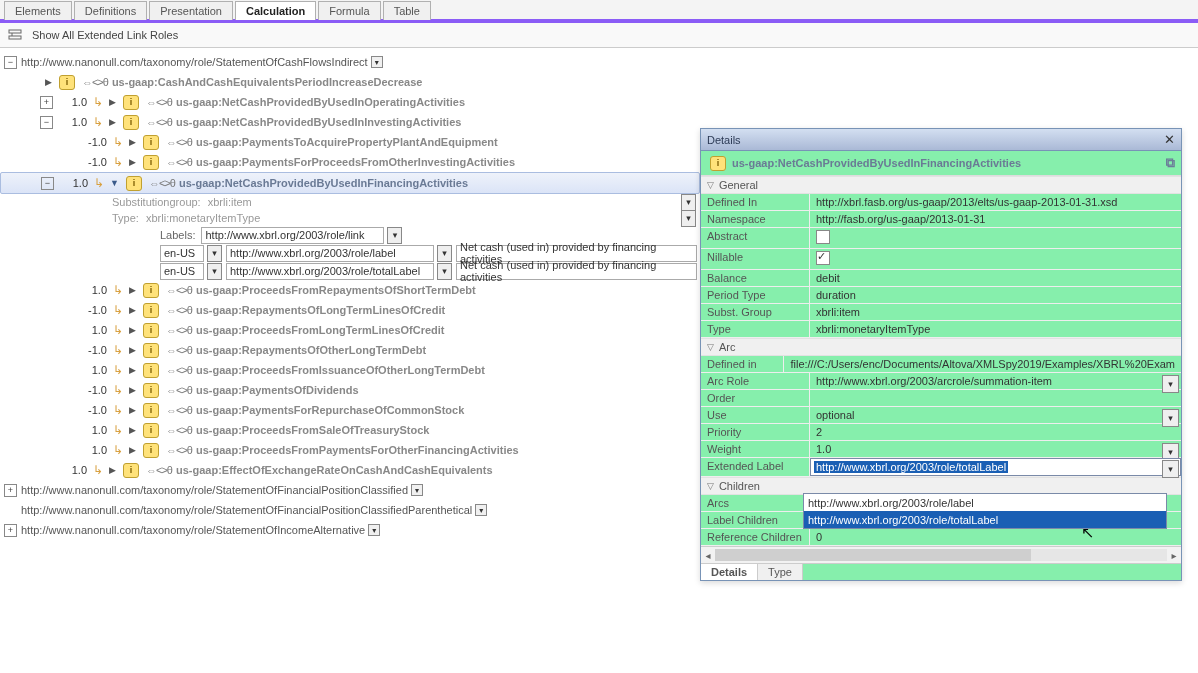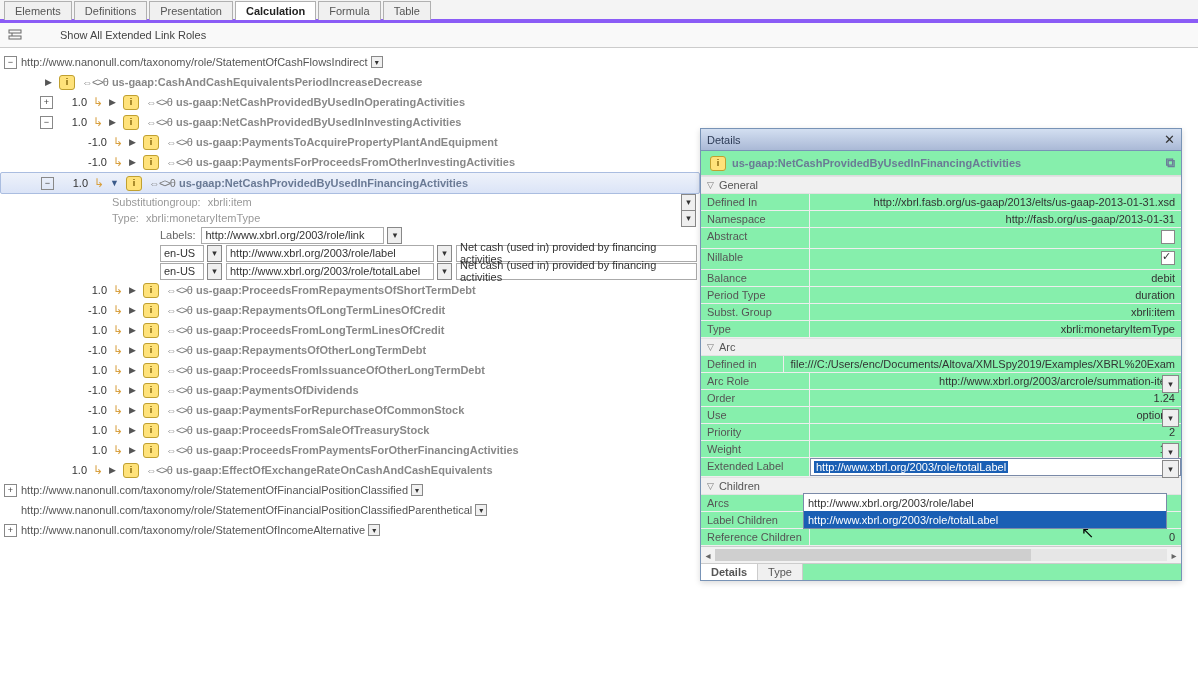--- a/index.html
+++ b/index.html
@@ -1,21 +1,21 @@
 <!DOCTYPE html>
 <html><head>
 <meta charset="utf-8">
 <style>
   html, body { margin:0; padding:0; font-family: Tahoma, "Segoe UI", sans-serif; font-size:11px; color:#333; background:#fff; width:1198px; height:673px; overflow:hidden; }
   .tabbar { display:flex; border-bottom:4px solid #8b5cf6; padding-left:4px; background:#f4f4f4; }
   .tab { padding:3px 10px; border:1px solid #b0b0b0; border-bottom:none; margin-right:2px; background:#f0f0f0; color:#555; cursor:default; position:relative; top:1px; }
   .tab.active { background:#fff; font-weight:bold; color:#222; }
   .toolbar { display:flex; align-items:center; padding:4px 6px; border-bottom:1px solid #ccc; background:#f9f9f9; }
   .toolbar .icon { width:18px; height:16px; margin-right:8px; display:inline-flex; align-items:center; justify-content:center; color:#555; }
-  .toolbar .txt { color:#444;margin-left:28px; }
+  .toolbar .txt { color:#444; }
   .workspace { position:relative; }
   .tree { position:absolute; left:0; top:0; width:700px; padding:4px 0; }
   .row { display:flex; align-items:center; height:19px; white-space:nowrap; }
   .row.sel { background:linear-gradient(#eef2fa,#dbe4f7); border:1px solid #aabde0; border-radius:2px; height:18px; }
   .ind { display:inline-block; height:1px; }
   .exp { width:11px; height:11px; border:1px solid #888; display:inline-flex; align-items:center; justify-content:center; font-size:9px; line-height:9px; margin-right:4px; color:#444; cursor:default; }
   .exp-empty { width:13px; display:inline-block; margin-right:4px; }
   .weight { width:30px; text-align:right; color:#333; margin-right:6px; }
   .arrowlink { color:#d8a040; margin-right:2px; font-size:12px; }
   .tri { color:#555; margin:0 4px; font-size:9px; }
@@ -33,21 +33,21 @@
   .link-roles .row { height:20px; }
   .panel { position:absolute; left:700px; top:80px; width:480px; border:1px solid #7893b6; background:#86efac; box-shadow:0 2px 6px rgba(0,0,0,0.15); font-size:11px; }
   .panel-title { background:linear-gradient(#d3dff1,#aab9d6); padding:3px 6px; display:flex; align-items:center; justify-content:space-between; font-size:11px; color:#2c3a55; border-bottom:1px solid #7893b6; }
   .panel-title .close { font-size:13px; color:#333; cursor:default; }
   .panel-concept { padding:4px 6px; display:flex; align-items:center; color:#6a7a95; font-weight:bold; border-bottom:1px solid #ddd; }
   .panel-concept .opts { margin-left:auto; color:#6c7c99; font-size:13px; }
   .section-hdr { background:#f0f0f0; padding:2px 6px; display:flex; align-items:center; color:#555; border-top:1px solid #e2e2e2; border-bottom:1px solid #e2e2e2; }
   .section-hdr .caret { font-size:9px; margin-right:5px; color:#777; }
   .kv-row { display:flex; border-bottom:1px solid #eee; }
   .kv-row .k { width:96px; padding:2px 6px; color:#555; border-right:1px solid #eee; }
-  .kv-row .v { flex:1; padding:2px 6px; color:#333; position:relative;text-align:right; }
+  .kv-row .v { flex:1; padding:2px 6px; color:#333; position:relative; }
   .checkbox { width:12px; height:12px; border:1px solid #888; display:inline-block; position:relative; background:#fff; }
   .checkbox.checked::after { content:"✓"; position:absolute; left:0; top:-2px; font-size:11px; color:#333; }
   .combo-val { border:1px solid #7a8aa8; background:#fff; height:16px; display:flex; align-items:center; padding:0 3px; }
   .combo-sel-text { background:#1a5fb4; color:#fff; padding:0 2px; }
   .combo-btn { position:absolute; right:2px; top:2px; width:15px; height:16px; border:1px solid #888; background:#efefef; display:flex; align-items:center; justify-content:center; font-size:9px; }
   .dropdown-list { position:absolute; left:102px; right:14px; top:100%; background:#fff; border:1px solid #7a8aa8; z-index:5; }
   .dropdown-list .opt { padding:1px 4px; height:15px; display:flex; align-items:center; }
   .dropdown-list .opt.hl { background:#1a5fb4; color:#fff; }
   .panel-scroll { display:flex; align-items:center; border-top:1px solid #ccc; background:#f2f2f2; height:16px; }
   .panel-scroll .arrow { width:14px; text-align:center; color:#666; font-size:10px; }
@@ -369,21 +369,20 @@
   <div class="kv-row">
         <div class="k">Defined in</div>
         <div class="v">file:///C:/Users/enc/Documents/Altova/XMLSpy2019/Examples/XBRL%20Exam</div>
       </div>
   <div class="kv-row">
         <div class="k">Arc Role</div>
         <div class="v"><span>http://www.xbrl.org/2003/arcrole/summation-item</span><span class="combo-btn">▾</span></div>
       </div>
   <div class="kv-row">
         <div class="k">Order</div>
-        <div class="v">1.24</div>
       </div>
   <div class="kv-row">
         <div class="k">Use</div>
         <div class="v"><span>optional</span><span class="combo-btn">▾</span></div>
       </div>
   <div class="kv-row">
         <div class="k">Priority</div>
         <div class="v">2</div>
       </div>
   <div class="kv-row">

